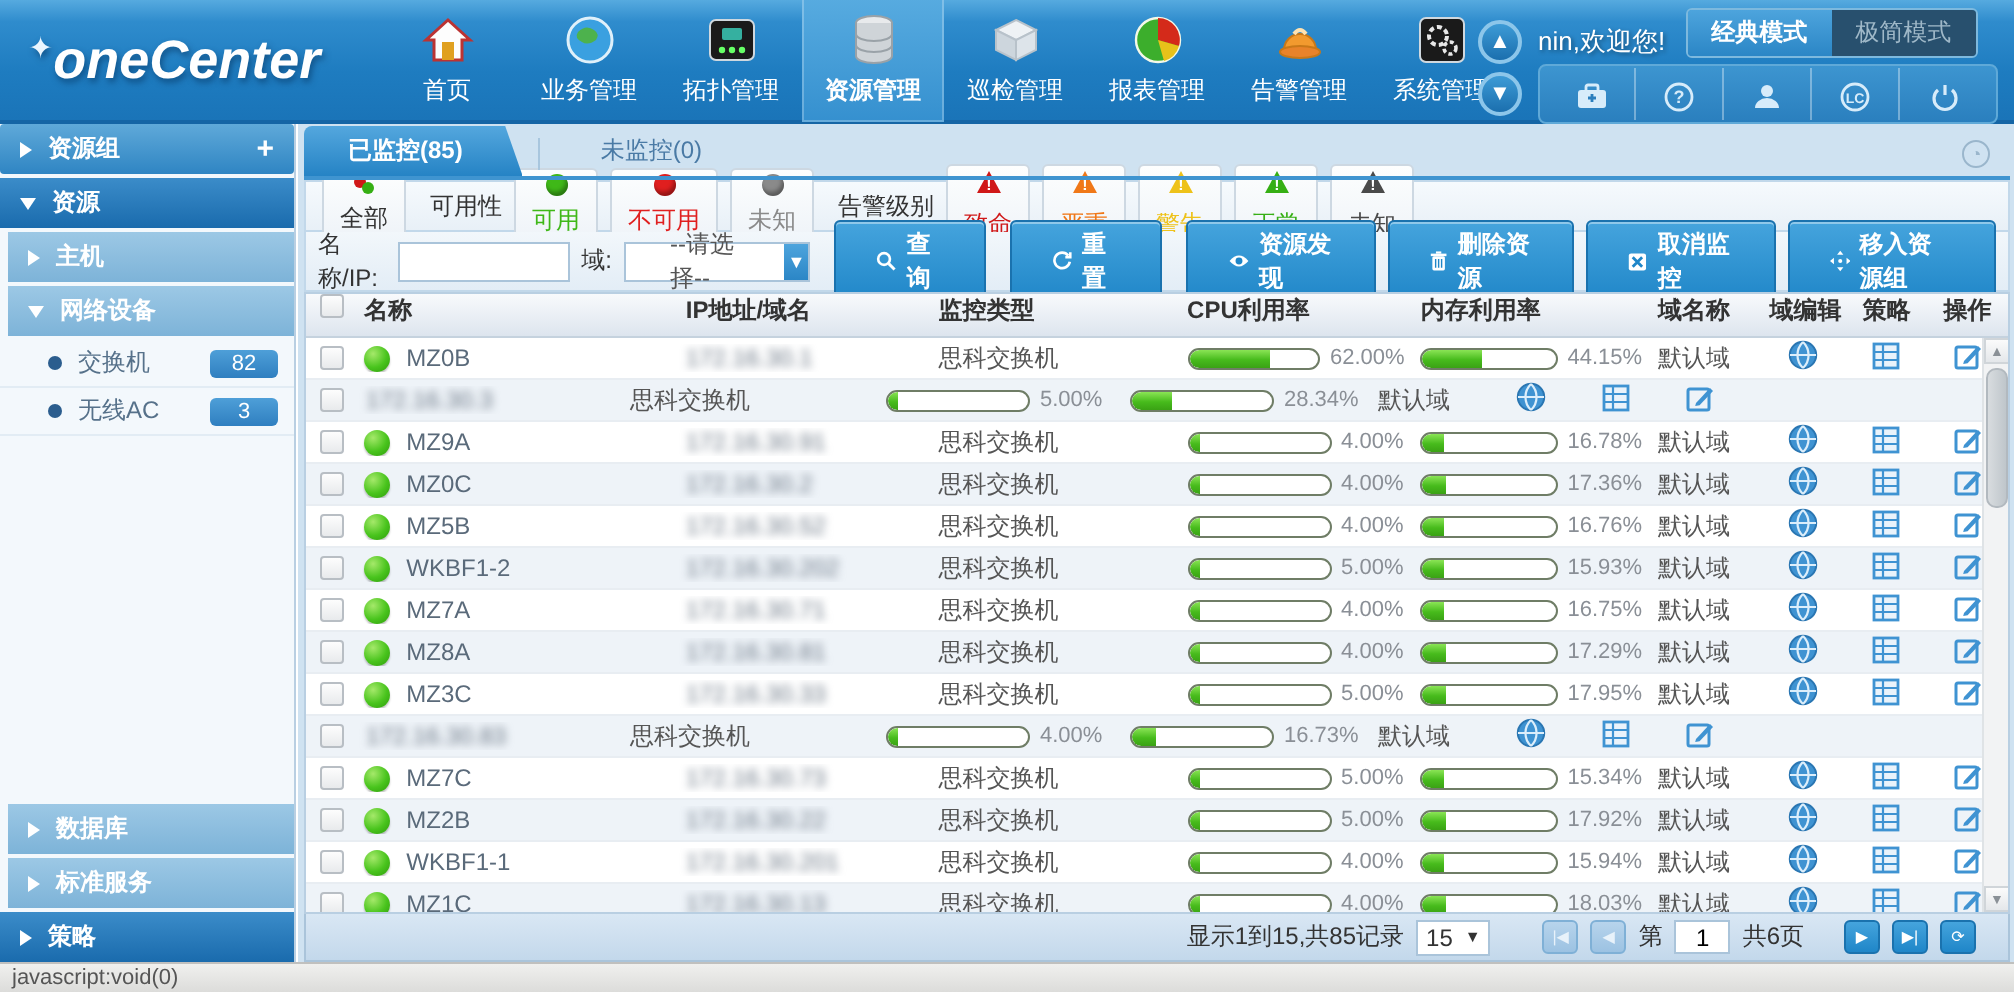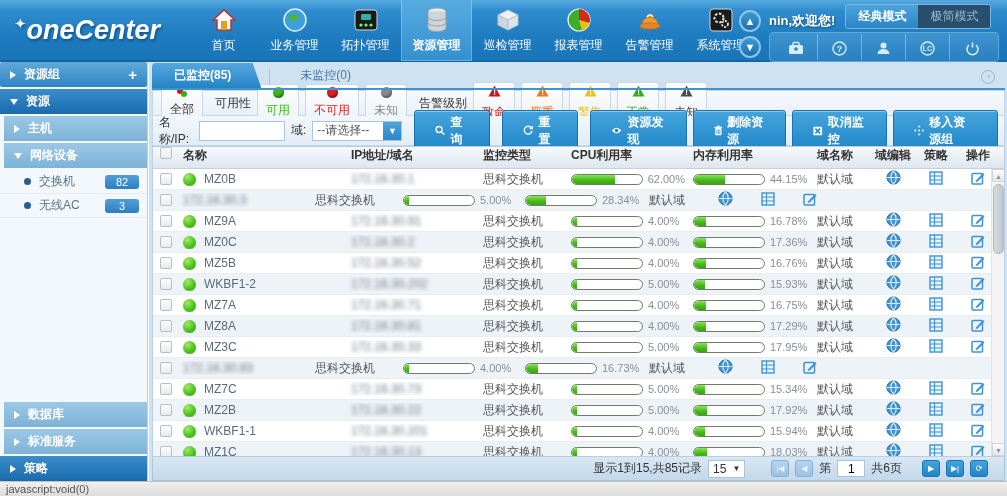--- a/index.html
+++ b/index.html
@@ -18,21 +18,21 @@
     justify-content:center; gap:3px; color:#fff; font-size:12px; cursor:pointer; }
   .nav-item.active { background:linear-gradient(#57abe0,#3590cf); box-shadow:inset 0 0 0 1px rgba(255,255,255,.25); }
   .nav-item.active .nav-label { font-weight:bold; }
   .nav-ico { width:30px; height:28px; display:flex; align-items:center; justify-content:center; }
   .userarea { position:absolute; right:8px; top:4px; display:flex; gap:8px; }
   .updown { display:flex; flex-direction:column; gap:4px; margin-top:6px; }
   .circlebtn { width:22px; height:22px; border-radius:50%; background:linear-gradient(#3d9bd6,#1b6fae);
     border:2px solid #8cc6ea; color:#fff; font-size:11px; line-height:18px; text-align:center; cursor:pointer; }
   .usercol { display:flex; flex-direction:column; gap:4px; }
   .welcomerow { display:flex; align-items:center; gap:10px; height:24px; }
-  .welcome { color:#fff; font-size:13px; font-weight:bold; text-shadow:1px 1px 2px rgba(0,0,0,.4);margin-top:10px; }
+  .welcome { color:#fff; font-size:13px; font-weight:normal; text-shadow:1px 1px 2px rgba(0,0,0,.4);margin-top:10px; }
   .modes { display:flex; border-radius:3px; overflow:hidden; border:1px solid #7db9de; }
   .modebtn { font-size:12px; padding:3px 12px; cursor:pointer; }
   .modebtn.on { background:linear-gradient(#4da4dd,#2b86c6); color:#fff; font-weight:bold; }
   .modebtn.off { background:#28506e; color:#9fb8c8; }
   .iconstrip { display:flex; align-items:center; background:linear-gradient(#3d95d0,#2a7fbe);
     border:1px solid #5fa9d8; border-radius:4px; height:30px; padding:0 4px; }
   .striped { width:44px; text-align:center; color:#d7ecfa; font-size:14px; cursor:pointer;
     border-right:1px solid rgba(255,255,255,.35); line-height:26px; }
   .striped:last-child { border-right:none; }
 
@@ -76,39 +76,39 @@
     box-shadow:inset -1px -2px 2px rgba(0,0,0,.35); }
   .flabel { font-weight:normal; color:#333; margin-left:6px; }
   .tri { display:inline-block; }
   .minidots { display:inline-flex; }
   .minidots i { width:6px; height:6px; border-radius:50%; display:inline-block; }
 
   .searchbar { height:30px; background:linear-gradient(#f2f7fb,#e3edf6); border:1px solid #c2d8ea; border-top:none;
     display:flex; align-items:center; gap:6px; padding:0 6px; font-size:12px; color:#333; }
   .searchbar input[type=text] { width:86px; height:20px; border:1px solid #aac4da; background:#fff; padding:0 4px; font-size:12px; }
   .sel { display:flex; align-items:center; height:20px; border:1px solid #aac4da; background:#fff; cursor:pointer; }
-  .sel .selval { padding:0 4px; font-size:12px; color:#555; min-width:70px; }
+  .sel .selval { padding:0 22px; font-size:12px; color:#555; min-width:70px; }
   .sel .selbtn { width:18px; height:100%; background:linear-gradient(#4da4dd,#2b86c6); color:#fff;
     font-size:9px; display:flex; align-items:center; justify-content:center; }
   .btn { display:inline-flex; align-items:center; gap:5px; background:linear-gradient(#45a4dd,#1f86c8);
     border:1px solid #1a72ae; border-radius:3px; color:#fff; font-size:12px; font-weight:bold;
     padding:3px 20px; cursor:pointer; box-shadow:inset 0 1px 0 rgba(255,255,255,.4); }
   .btn svg { display:block; }
   .spacer { flex:1; }
 
   
   .tablewrap { flex:1; display:flex; flex-direction:column; background:#fff; border:1px solid #b9cfe2; overflow:hidden; position:relative; }
   .thead { height:22px; background:linear-gradient(#f8fafc,#dde5ee); border-bottom:1px solid #c5d2de;
     display:flex; align-items:flex-start; font-size:12px; font-weight:bold; color:#333; }
   .cell { padding:0 4px; overflow:hidden; white-space:nowrap; }
   .c-check { width:26px; display:flex; justify-content:center; }
   .c-name  { width:168px; display:flex; align-items:center; gap:8px; }
   .c-ip    { width:132px; }
   .c-type  { width:88px; }
-  .c-cpu   { width:122px; display:flex; align-items:center; gap:5px; }
+  .c-cpu   { width:122px; display:flex; align-items:center; gap:5px;margin-left:40px; }
   .c-mem   { width:124px; display:flex; align-items:center; gap:5px; }
   .c-dom   { width:58px; }
   .c-dedit { width:44px; text-align:center; }
   .c-pol   { width:42px; text-align:center; }
   .c-op    { width:42px; text-align:center; }
   .tbody { flex:1; overflow:hidden; }
   .trow { height:21px; display:flex; align-items:center; font-size:12px; color:#555; border-bottom:1px solid #e8edf2; background:#fff; }
   .trow.alt { background:#eef3f8; }
   .checkbox { width:12px; height:12px; border:1px solid #b8bec4; background:linear-gradient(#fdfdfd,#e8eaec); border-radius:2px; cursor:pointer; }
   .dot { width:13px; height:13px; border-radius:50%;

